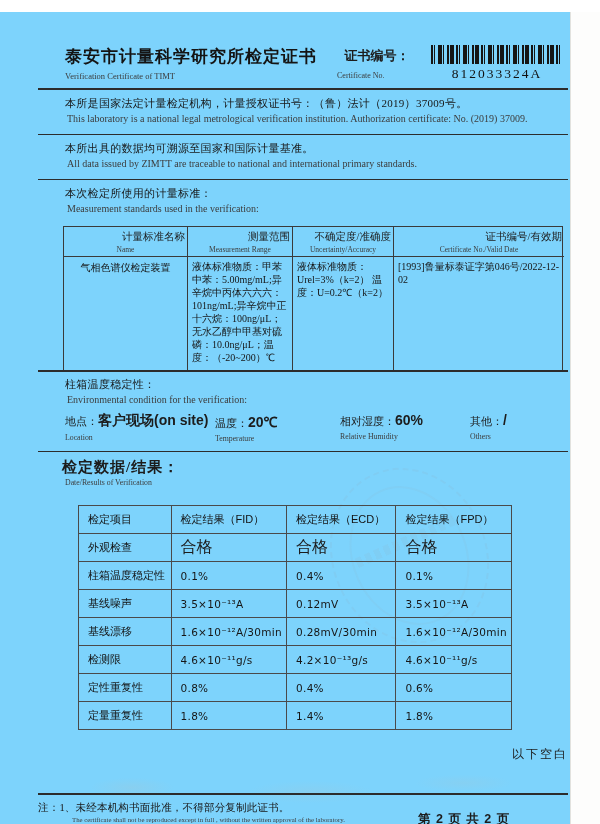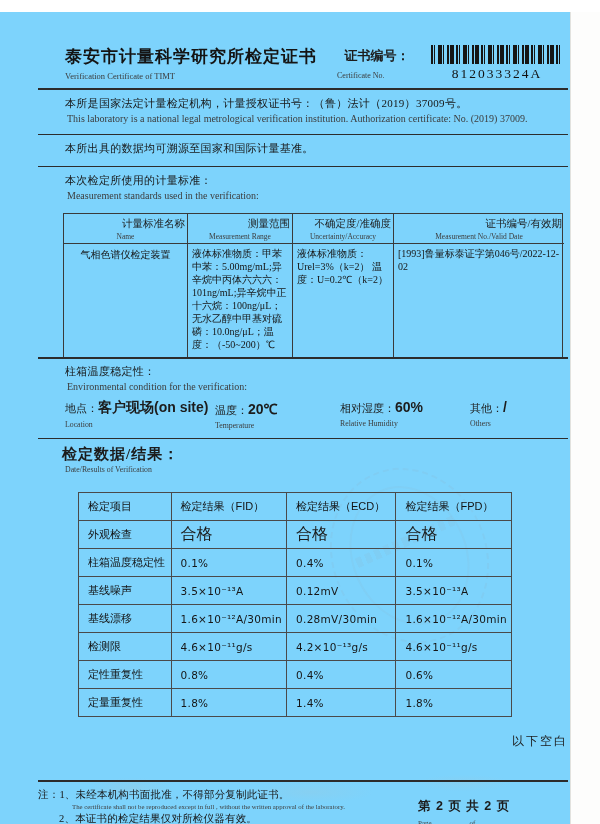--- a/index.html
+++ b/index.html
@@ -140,20 +140,21 @@
     <hr class="rule">
 
     <div class="stmt">
       <div class="stmt-zh">本所是国家法定计量检定机构，计量授权证书号：（鲁）法计（2019）37009号。</div>
       <div class="stmt-en">This laboratory is a national legal metrological verification institution. Authorization certificate: No. (2019) 37009.</div>
     </div>
     <hr class="rule thin">
 
     <div class="stmt">
       <div class="stmt-zh">本所出具的数据均可溯源至国家和国际计量基准。</div>
+      <div class="stmt-en">All data issued by ZIMTT are traceable to national and international primary standards.</div>
     </div>
     <hr class="rule thin">
 
     <div class="stmt">
       <div class="stmt-zh">本次检定所使用的计量标准：</div>
       <div class="stmt-en">Measurement standards used in the verification:</div>
     </div>
 
     <div class="std-table">
       <div class="std-th">
@@ -163,24 +164,24 @@
       <div class="std-th">
         <div class="zh">测量范围</div>
         <div class="en">Measurement Range</div>
       </div>
       <div class="std-th">
         <div class="zh">不确定度/准确度</div>
         <div class="en">Uncertainty/Accuracy</div>
       </div>
       <div class="std-th">
         <div class="zh">证书编号/有效期</div>
-        <div class="en">Measurement No./Valid Date</div>
+        <div class="en">Certificate No./Valid Date</div>
       </div>
       <div class="std-td name">气相色谱仪检定装置</div>
-      <div class="std-td">液体标准物质：甲苯中苯：5.00mg/mL;异辛烷中丙体六六六：101ng/mL;异辛烷中正十六烷：100ng/μL；无水乙醇中甲基对硫磷：10.0ng/μL；温度：（-50~200）℃</div>
+      <div class="std-td">液体标准物质：甲苯中苯：5.00mg/mL;异辛烷中丙体六六六：101ng/mL;异辛烷中正十六烷：100ng/μL；无水乙醇中甲基对硫磷：10.0ng/μL；温度：（-20~200）℃</div>
       <div class="std-td">液体标准物质：Urel=3%（k=2） 温度：U=0.2℃（k=2）</div>
       <div class="std-td">[1993]鲁量标泰证字第046号/2022-12-02</div>
     </div>
     <hr class="rule table-bottom">
 
     <div class="env-heading">
       <div class="stmt-zh">柱箱温度稳定性：</div>
       <div class="stmt-en">Environmental condition for the verification:</div>
     </div>
     <div class="env-fields">

